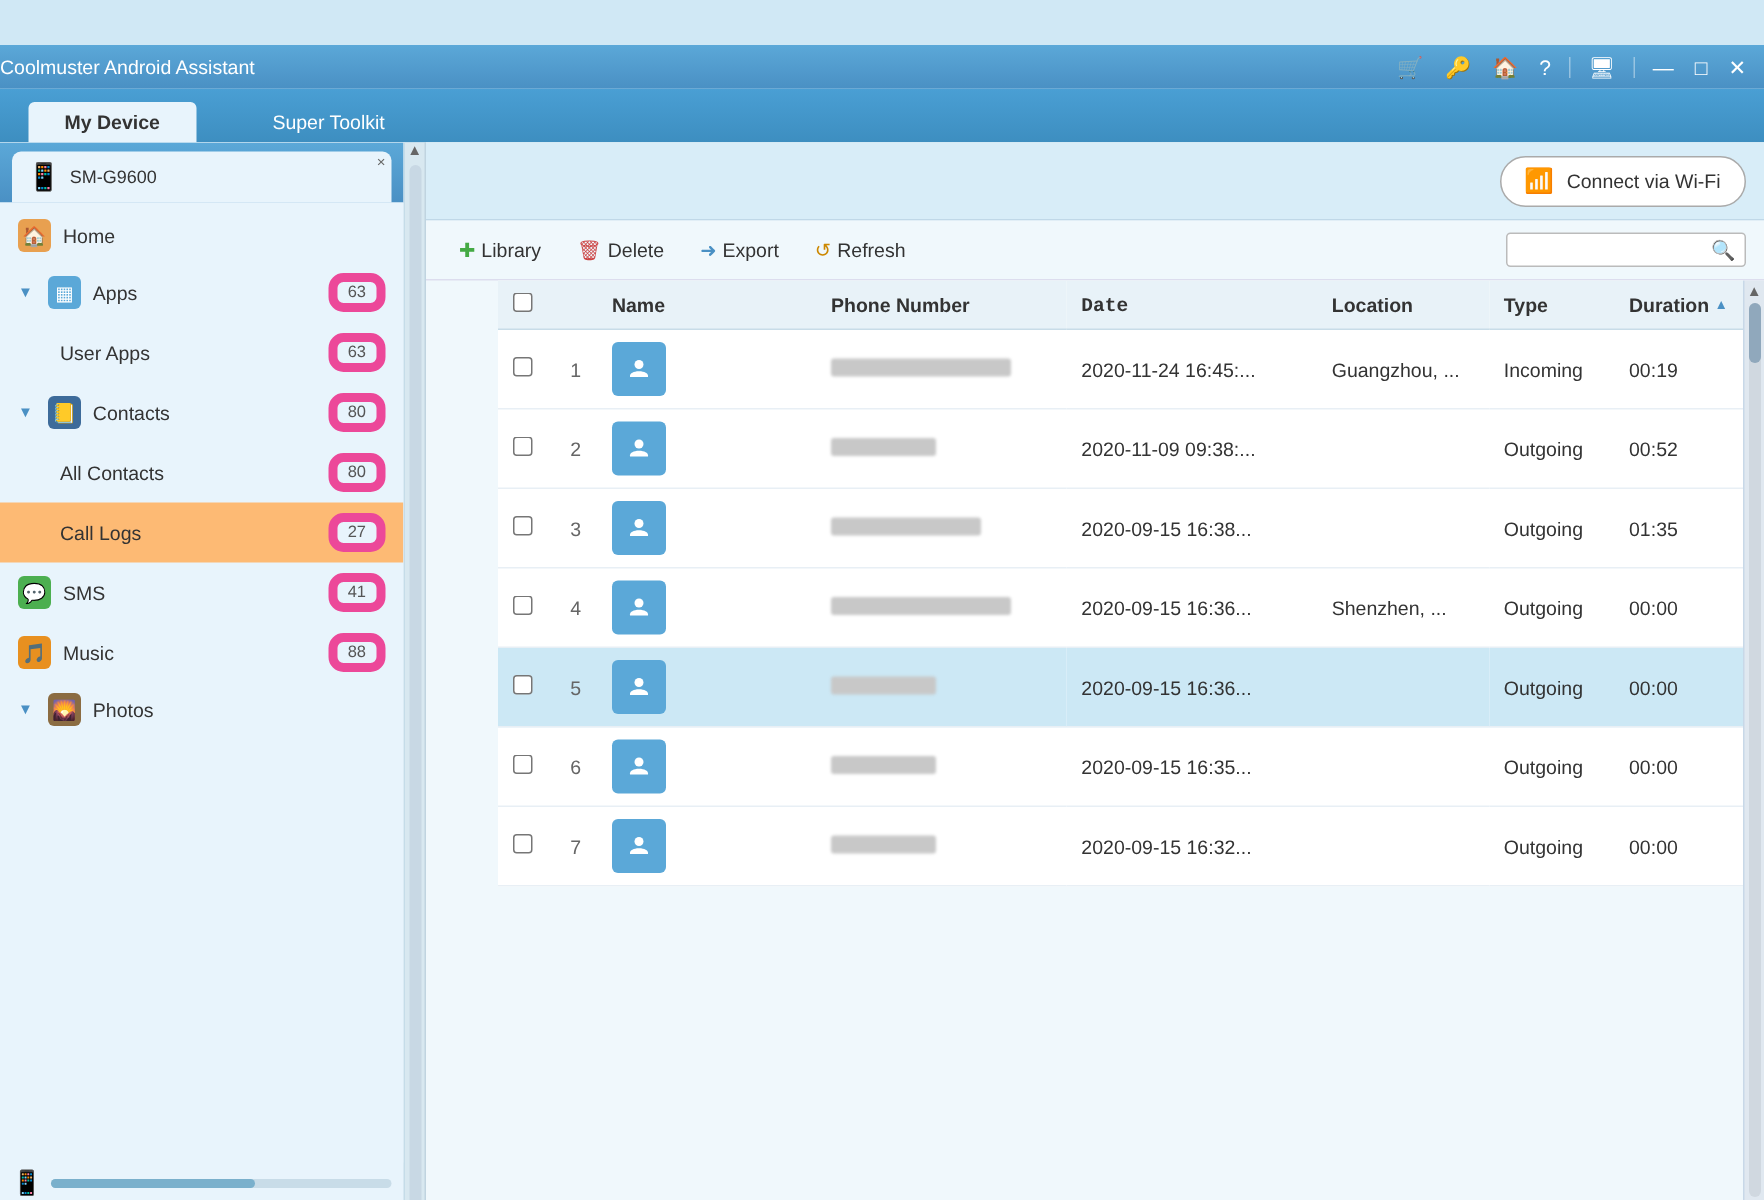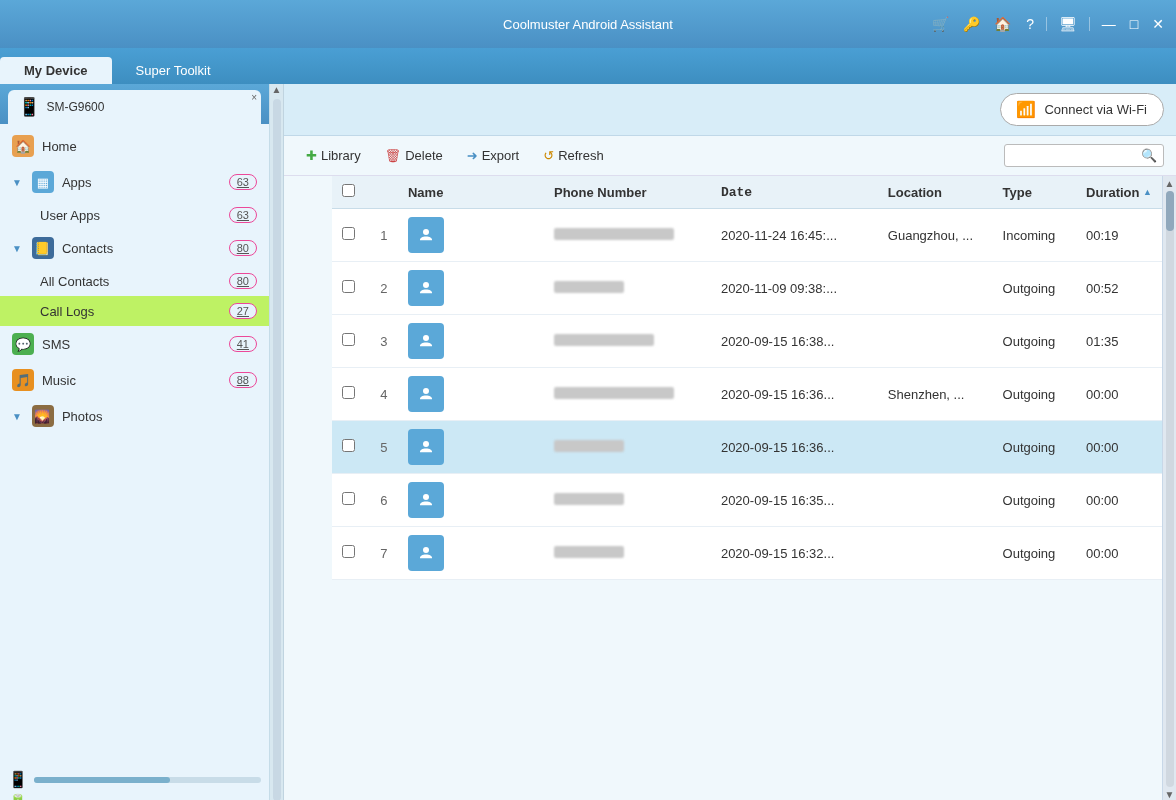--- a/index.html
+++ b/index.html
@@ -1,27 +1,28 @@
 <!DOCTYPE html>
 <html><head>
   <meta charset="utf-8">
   <style>
     * { margin: 0; padding: 0; box-sizing: border-box; }
     body { width: 1176px; height: 800px; font-family: 'Segoe UI', Arial, sans-serif; font-size: 13px; background: #d0e8f5; overflow: hidden; }
 
     
     .titlebar {
       background: linear-gradient(to bottom, #5ba8d8, #4a90c4);
-      height: 48px;
-      display: flex;
-      align-items: center;
-      justify-content: center;
+      height: 29px;
+      display: flex;
+      align-items: center;
+      justify-content: flex-start;
       color: white;
       font-size: 13px;
       position: relative;
+      margin-top: 30px;
     }
     .titlebar-icons {
       position: absolute;
       right: 8px;
       display: flex;
       align-items: center;
       gap: 6px;
     }
     .titlebar-icon {
       color: white;
@@ -30,21 +31,22 @@
       padding: 2px 4px;
     }
     .titlebar-separator { width: 1px; height: 14px; background: rgba(255,255,255,0.4); margin: 0 2px; }
 
     
     .tabbar {
       background: linear-gradient(to bottom, #4a9fd4, #3d8ec0);
       height: 36px;
       display: flex;
       align-items: flex-end;
-      padding-left: 0;
+      padding-left: 19px;
+      gap: 27px;
     }
     .tab {
       padding: 6px 24px;
       cursor: pointer;
       font-size: 13px;
       color: white;
       border-radius: 4px 4px 0 0;
     }
     .tab.active {
       background: #e8f4fc;
@@ -101,31 +103,30 @@
       background: #e8f4fc;
     }
     .nav-item {
       display: flex;
       align-items: center;
       padding: 7px 12px;
       cursor: pointer;
       gap: 8px;
       color: #333;
     }
-    .nav-item.active { background: #bef264; gap: 20px; }
+    .nav-item.active { background: #fdba74; gap: 20px; }
     .nav-item.sub { padding-left: 40px; }
     .nav-badge {
       margin-left: auto;
       background: #e8f4fc;
-      border: 1px solid #ec4899;
+      border: 6px solid #ec4899;
       border-radius: 10px;
       padding: 1px 7px;
       font-size: 11px;
       color: #555;
-      text-decoration: underline;
     }
     .nav-arrow {
       font-size: 10px;
       color: #4a90c4;
       margin-right: 2px;
     }
     .nav-icon {
       width: 22px;
       height: 22px;
       display: flex;

